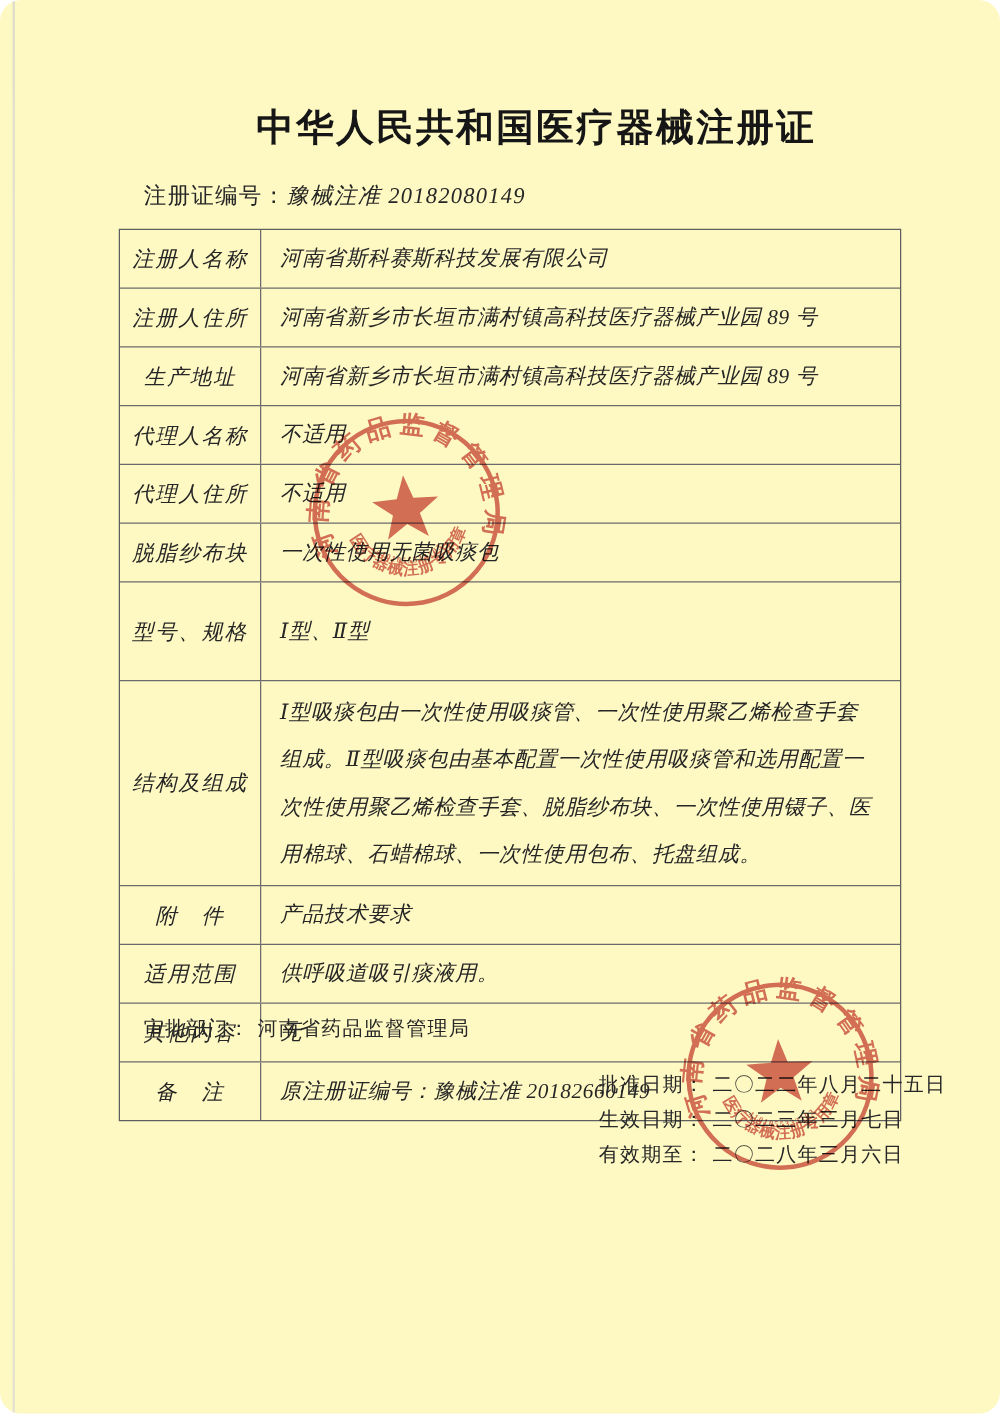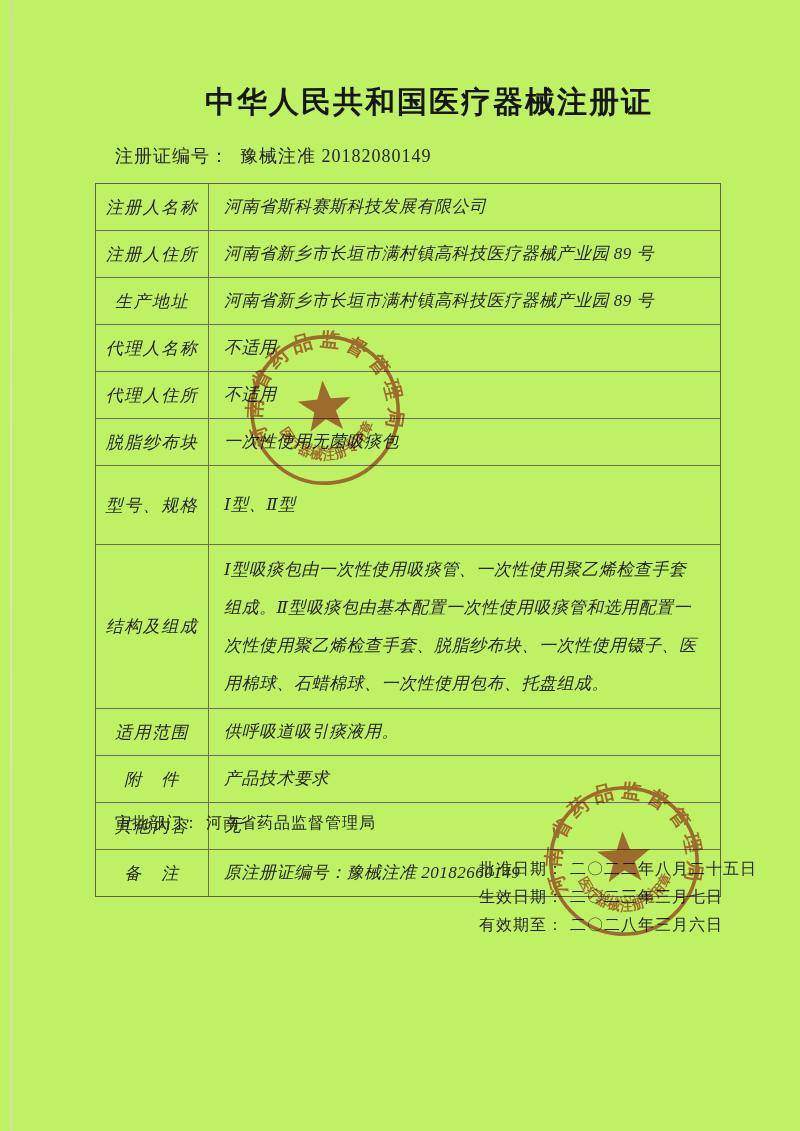--- a/index.html
+++ b/index.html
@@ -1,28 +1,28 @@
 <!DOCTYPE html>
 <html><head>
 <meta charset="utf-8">
 <style>
   html,body{margin:0;padding:0;background:#ffffff;}
   .page{
-    position:relative;width:800px;height:1131px;background:#bef264;overflow:hidden;
-    font-family:"Liberation Serif","DejaVu Serif",serif;color:#2b2b2b;
+    position:relative;width:800px;height:1131px;background:#fef9c3;overflow:hidden;
+    font-family:"Liberation Serif","DejaVu Serif",serif;color:#2b2b2b;border-radius:17px;
   }
   .scan-edge{position:absolute;left:10px;top:0;width:2px;height:1131px;
     background:linear-gradient(180deg,#cfcfcf,#e3e3e3 40%,#d6d6d6);opacity:.65;}
   .title{
     position:absolute;left:205px;top:82px;margin:0;white-space:nowrap;
     font-family:"Liberation Sans","DejaVu Sans",sans-serif;
     font-size:30px;font-weight:700;letter-spacing:2px;color:#161616;
   }
   .regline{position:absolute;left:115px;top:144px;font-size:18px;letter-spacing:1px;color:#262626;}
-  .regline .val{margin-left:11px;}
+  .regline .val{margin-left:0;font-style:italic;}
   .cert-table{
     position:absolute;left:95px;top:183px;width:626px;
     border:1px solid #5f5f5f;box-sizing:border-box;background:transparent;font-style:italic;
   }
   .trow{display:flex;min-height:42px;border-top:1px solid #6b6b6b;}
   .trow:first-child{border-top:none;}
   .trow:nth-child(7){min-height:78px;}
   .trow:nth-child(8){min-height:163px;}
   .trow:nth-child(9){min-height:46px;}
   .tlabel{
@@ -94,27 +94,27 @@
 
   <div class="trow">
     <div class="tlabel">结构及组成</div>
     <div class="tvalue">Ⅰ型吸痰包由一次性使用吸痰管、一次性使用聚乙烯检查手套
 组成。Ⅱ型吸痰包由基本配置一次性使用吸痰管和选用配置一
 次性使用聚乙烯检查手套、脱脂纱布块、一次性使用镊子、医
 用棉球、石蜡棉球、一次性使用包布、托盘组成。</div>
   </div>
 
   <div class="trow">
-    <div class="tlabel">适用范围</div>
-    <div class="tvalue">供呼吸道吸引痰液用。</div>
+    <div class="tlabel">附　件</div>
+    <div class="tvalue">产品技术要求</div>
   </div>
 
   <div class="trow">
-    <div class="tlabel">附　件</div>
-    <div class="tvalue">产品技术要求</div>
+    <div class="tlabel">适用范围</div>
+    <div class="tvalue">供呼吸道吸引痰液用。</div>
   </div>
 
   <div class="trow">
     <div class="tlabel">其他内容</div>
     <div class="tvalue">无</div>
   </div>
 
   <div class="trow">
     <div class="tlabel">备　注</div>
     <div class="tvalue">原注册证编号：豫械注准 20182660149</div>

